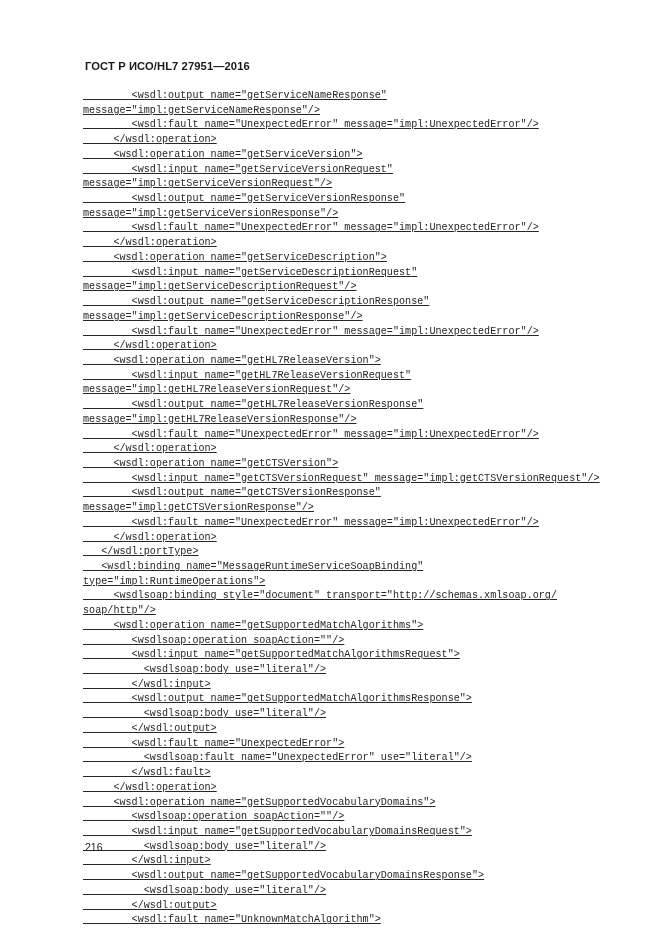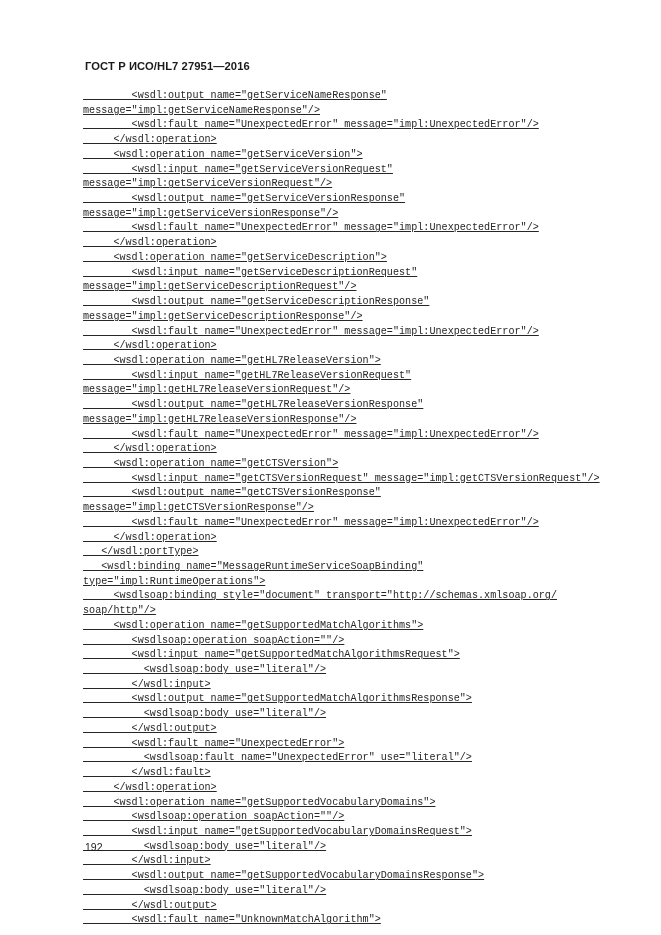--- a/index.html
+++ b/index.html
@@ -70,15 +70,15 @@
 </style>
 </head>
 <body>
 
 <div class="page">
 
   <div class="doc-header">ГОСТ Р ИСО/HL7 27951—2016</div>
 
   <div class="code-block"><div class="code-line">        &lt;wsdl:output name="getServiceNameResponse"</div><div class="code-line">message="impl:getServiceNameResponse"/&gt;</div><div class="code-line">        &lt;wsdl:fault name="UnexpectedError" message="impl:UnexpectedError"/&gt;</div><div class="code-line">     &lt;/wsdl:operation&gt;</div><div class="code-line">     &lt;wsdl:operation name="getServiceVersion"&gt;</div><div class="code-line">        &lt;wsdl:input name="getServiceVersionRequest"</div><div class="code-line">message="impl:getServiceVersionRequest"/&gt;</div><div class="code-line">        &lt;wsdl:output name="getServiceVersionResponse"</div><div class="code-line">message="impl:getServiceVersionResponse"/&gt;</div><div class="code-line">        &lt;wsdl:fault name="UnexpectedError" message="impl:UnexpectedError"/&gt;</div><div class="code-line">     &lt;/wsdl:operation&gt;</div><div class="code-line">     &lt;wsdl:operation name="getServiceDescription"&gt;</div><div class="code-line">        &lt;wsdl:input name="getServiceDescriptionRequest"</div><div class="code-line">message="impl:getServiceDescriptionRequest"/&gt;</div><div class="code-line">        &lt;wsdl:output name="getServiceDescriptionResponse"</div><div class="code-line">message="impl:getServiceDescriptionResponse"/&gt;</div><div class="code-line">        &lt;wsdl:fault name="UnexpectedError" message="impl:UnexpectedError"/&gt;</div><div class="code-line">     &lt;/wsdl:operation&gt;</div><div class="code-line">     &lt;wsdl:operation name="getHL7ReleaseVersion"&gt;</div><div class="code-line">        &lt;wsdl:input name="getHL7ReleaseVersionRequest"</div><div class="code-line">message="impl:getHL7ReleaseVersionRequest"/&gt;</div><div class="code-line">        &lt;wsdl:output name="getHL7ReleaseVersionResponse"</div><div class="code-line">message="impl:getHL7ReleaseVersionResponse"/&gt;</div><div class="code-line">        &lt;wsdl:fault name="UnexpectedError" message="impl:UnexpectedError"/&gt;</div><div class="code-line">     &lt;/wsdl:operation&gt;</div><div class="code-line">     &lt;wsdl:operation name="getCTSVersion"&gt;</div><div class="code-line">        &lt;wsdl:input name="getCTSVersionRequest" message="impl:getCTSVersionRequest"/&gt;</div><div class="code-line">        &lt;wsdl:output name="getCTSVersionResponse"</div><div class="code-line">message="impl:getCTSVersionResponse"/&gt;</div><div class="code-line">        &lt;wsdl:fault name="UnexpectedError" message="impl:UnexpectedError"/&gt;</div><div class="code-line">     &lt;/wsdl:operation&gt;</div><div class="code-line">   &lt;/wsdl:portType&gt;</div><div class="code-line">   &lt;wsdl:binding name="MessageRuntimeServiceSoapBinding"</div><div class="code-line">type="impl:RuntimeOperations"&gt;</div><div class="code-line">     &lt;wsdlsoap:binding style="document" transport="http://schemas.xmlsoap.org/</div><div class="code-line">soap/http"/&gt;</div><div class="code-line">     &lt;wsdl:operation name="getSupportedMatchAlgorithms"&gt;</div><div class="code-line">        &lt;wsdlsoap:operation soapAction=""/&gt;</div><div class="code-line">        &lt;wsdl:input name="getSupportedMatchAlgorithmsRequest"&gt;</div><div class="code-line">          &lt;wsdlsoap:body use="literal"/&gt;</div><div class="code-line">        &lt;/wsdl:input&gt;</div><div class="code-line">        &lt;wsdl:output name="getSupportedMatchAlgorithmsResponse"&gt;</div><div class="code-line">          &lt;wsdlsoap:body use="literal"/&gt;</div><div class="code-line">        &lt;/wsdl:output&gt;</div><div class="code-line">        &lt;wsdl:fault name="UnexpectedError"&gt;</div><div class="code-line">          &lt;wsdlsoap:fault name="UnexpectedError" use="literal"/&gt;</div><div class="code-line">        &lt;/wsdl:fault&gt;</div><div class="code-line">     &lt;/wsdl:operation&gt;</div><div class="code-line">     &lt;wsdl:operation name="getSupportedVocabularyDomains"&gt;</div><div class="code-line">        &lt;wsdlsoap:operation soapAction=""/&gt;</div><div class="code-line">        &lt;wsdl:input name="getSupportedVocabularyDomainsRequest"&gt;</div><div class="code-line">          &lt;wsdlsoap:body use="literal"/&gt;</div><div class="code-line">        &lt;/wsdl:input&gt;</div><div class="code-line">        &lt;wsdl:output name="getSupportedVocabularyDomainsResponse"&gt;</div><div class="code-line">          &lt;wsdlsoap:body use="literal"/&gt;</div><div class="code-line">        &lt;/wsdl:output&gt;</div><div class="code-line">        &lt;wsdl:fault name="UnknownMatchAlgorithm"&gt;</div></div>
 
-  <div class="page-number">192</div>
+  <div class="page-number">216</div>
 
 </div>
 
 </body></html>

